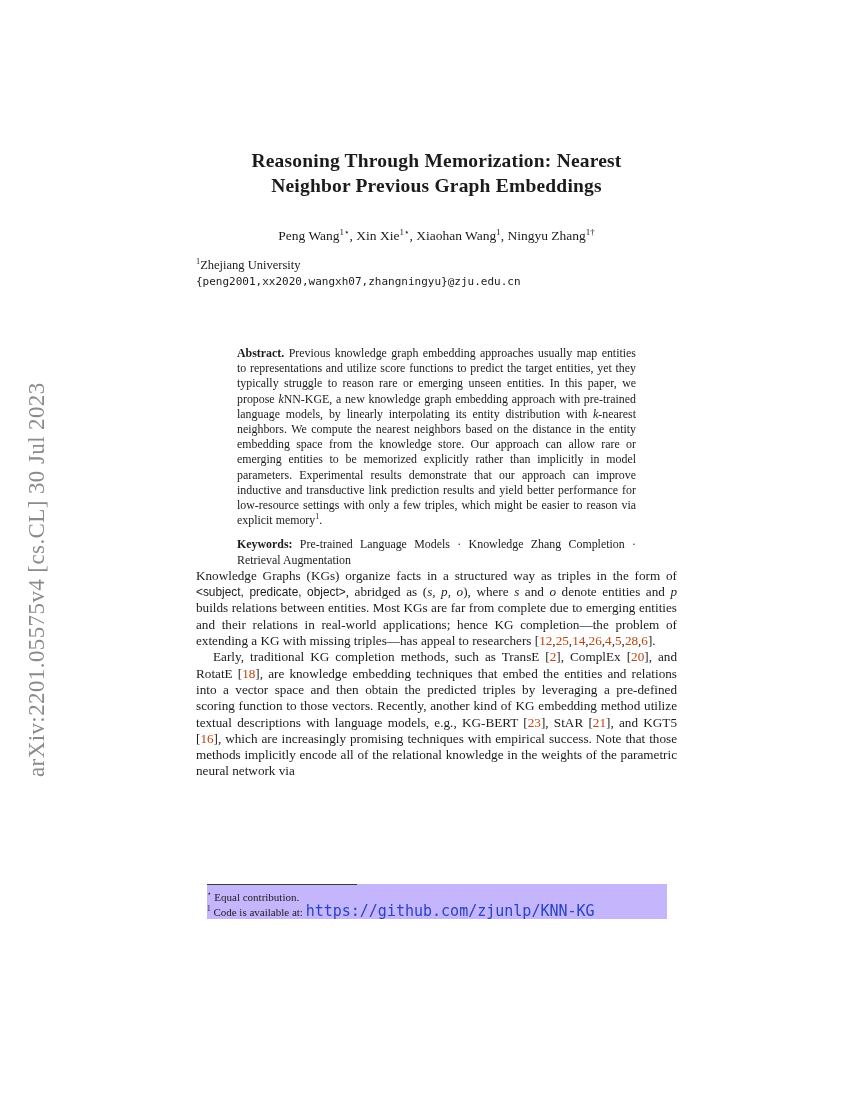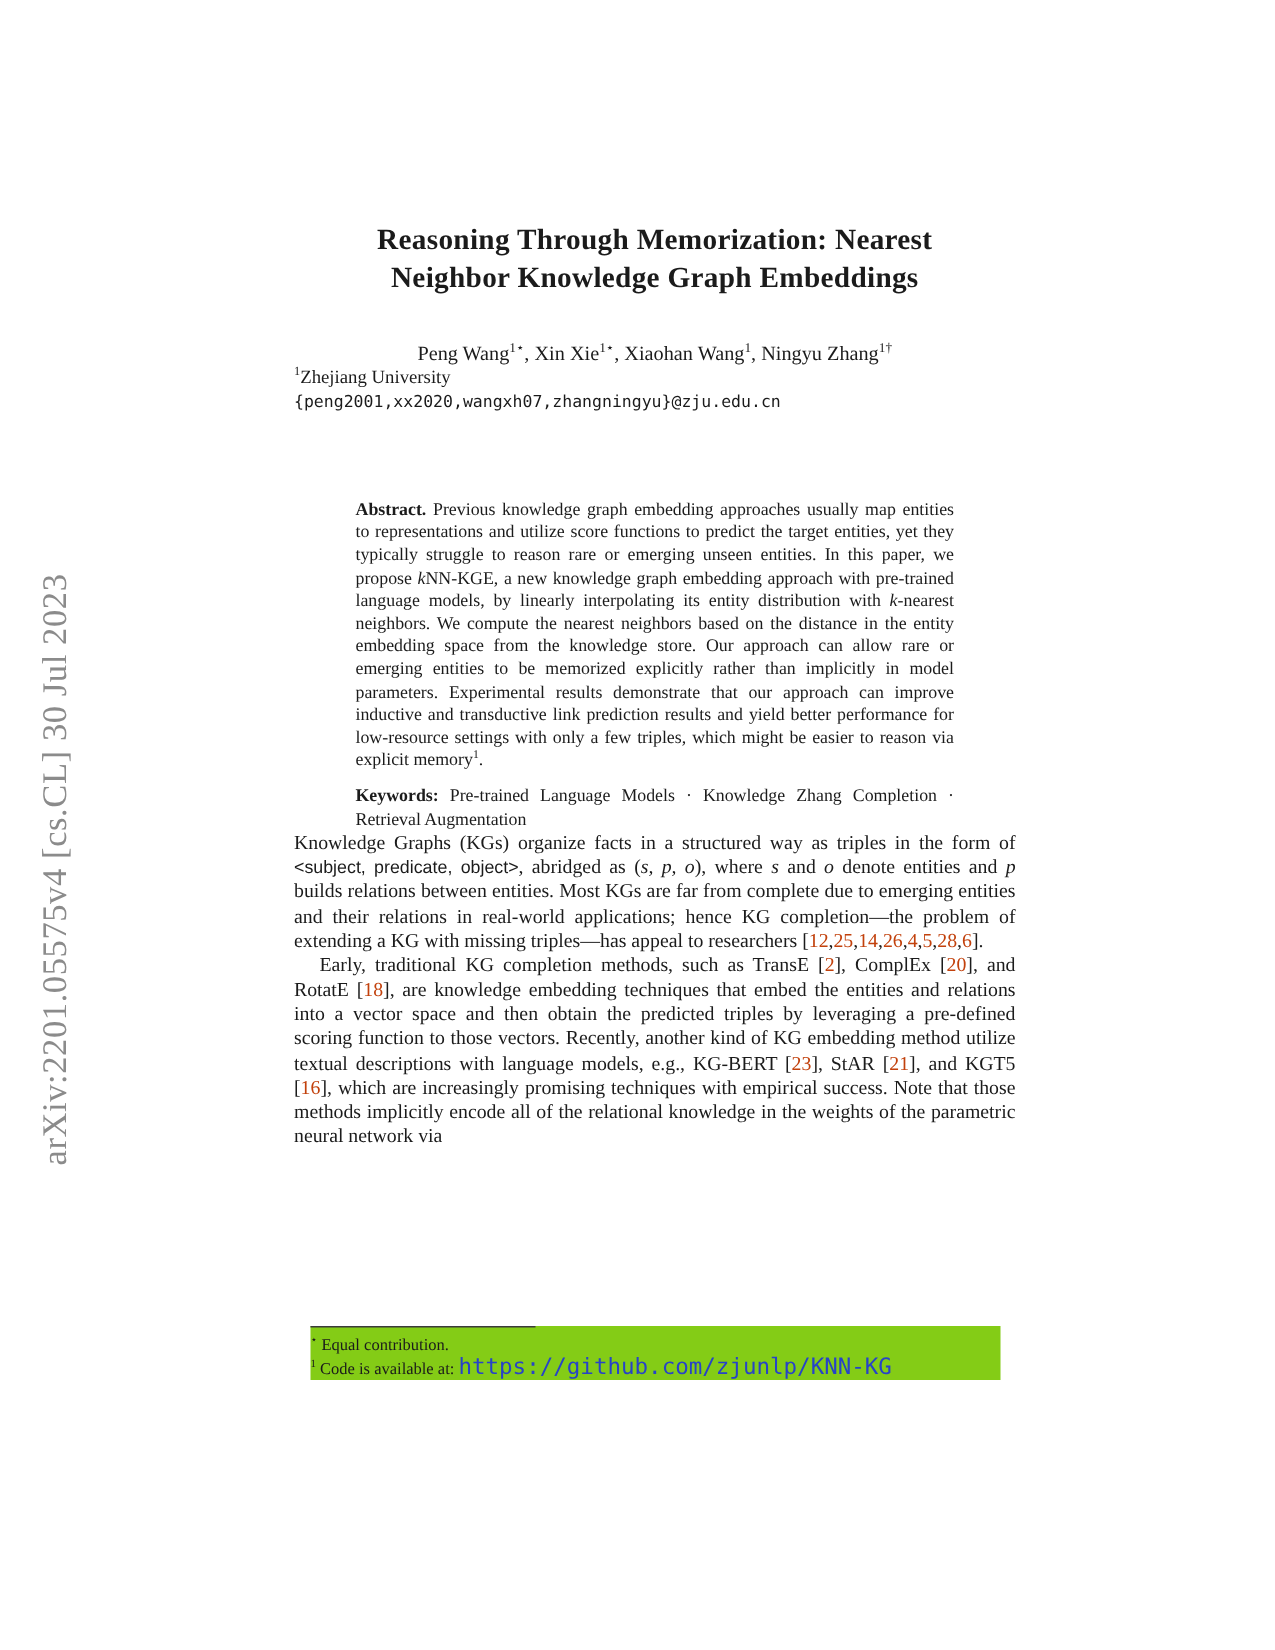--- a/index.html
+++ b/index.html
@@ -21,21 +21,21 @@
 
   .content { position: absolute; left: 196px; top: 148px; width: 481px; }
 
   .title {
     margin: 0 0 30px 0;
     font-size: 19.5px; line-height: 25px;
     text-align: center; font-weight: bold; letter-spacing: 0.2px;
   }
   .title .tl { display: block; }
 
-  .authors { text-align: center; font-size: 13.5px; }
+  .authors { text-align: center; font-size: 13.5px; margin-bottom: 14px; }
   .affiliation { text-align: left; font-size: 12.5px; margin-bottom: 2px; }
   .email {
     text-align: left;
     font-family: "DejaVu Sans Mono", monospace;
     font-size: 11px; margin-bottom: 58px;
   }
 
   .abstract, .keywords {
     margin: 0 41px;
     font-size: 11.9px; line-height: 15.2px;
@@ -44,21 +44,21 @@
   .keywords { margin-top: 9px; }
 
   .section { margin: 24px 0 14px 0; font-size: 15.5px; font-weight: bold; }
   .secnum { margin-right: 18px; }
 
   .body-par { margin: 0; font-size: 13.2px; line-height: 16.3px; text-align: justify; }
   .indent { text-indent: 17px; }
 
   .footnotes {
     position: absolute; left: 207px; top: 884px; width: 460px;
-    font-size: 11px; line-height: 14px; background: #84cc16;
+    font-size: 11px; line-height: 14px; background: #c4b5fd;
   }
   .fnrule { width: 150px; border-top: 1px solid #3a3a3a; margin-bottom: 5px; }
   .fn { margin: 0; }
 
   
   .b   { font-weight: bold; }
   .i   { font-style: italic; }
   .tt  { font-family: Liberation Sans, sans-serif; font-size: 90%; }
   .sup { vertical-align: super; font-size: 66%; line-height: 0; }
   .cite { color: #c2410c; }
@@ -71,21 +71,21 @@
 <body>
 
 <div class="page">
 
   <div class="arxiv-label">arXiv:2201.05575v4  [cs.CL]  30 Jul 2023</div>
 
   <main class="content">
 
     <h1 class="title">
       <span class="tl">Reasoning Through Memorization: Nearest</span>
-      <span class="tl">Neighbor Knowledge Graph Embeddings</span>
+      <span class="tl">Neighbor Previous Graph Embeddings</span>
     </h1>
 
     <div class="authors"><span>Peng Wang</span><span class="sup">1⋆</span><span>, Xin Xie</span><span class="sup">1⋆</span><span>, Xiaohan Wang</span><span class="sup">1</span><span>, Ningyu Zhang</span><span class="sup">1†</span></div>
 
     <div class="affiliation"><span class="sup">1</span><span>Zhejiang University</span></div>
 
     <div class="email">{peng2001,xx2020,wangxh07,zhangningyu}@zju.edu.cn</div>
 
     <div class="abstract"><span class="b">Abstract. </span><span>Previous knowledge graph embedding approaches usually map entities to representations and utilize score functions to predict the target entities, yet they typically struggle to reason rare or emerging unseen entities. In this paper, we propose </span><span class="i">k</span><span>NN-KGE, a new knowledge graph embedding approach with pre-trained language models, by linearly interpolating its entity distribution with </span><span class="i">k</span><span>-nearest neighbors. We compute the nearest neighbors based on the distance in the entity embedding space from the knowledge store. Our approach can allow rare or emerging entities to be memorized explicitly rather than implicitly in model parameters. Experimental results demonstrate that our approach can improve inductive and transductive link prediction results and yield better performance for low-resource settings with only a few triples, which might be easier to reason via explicit memory</span><span class="sup">1</span><span>.</span></div>
 

